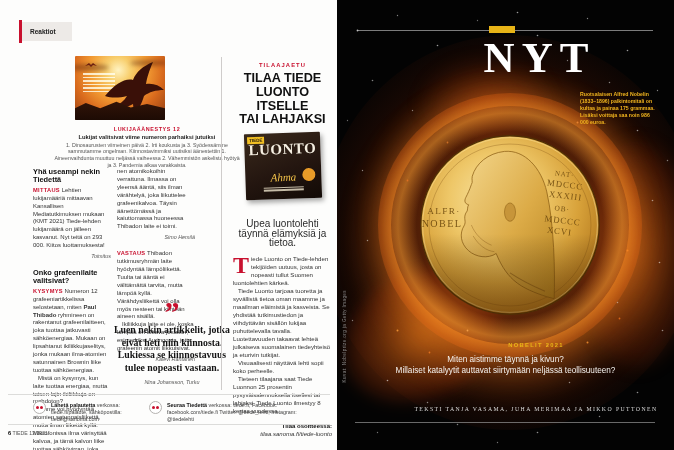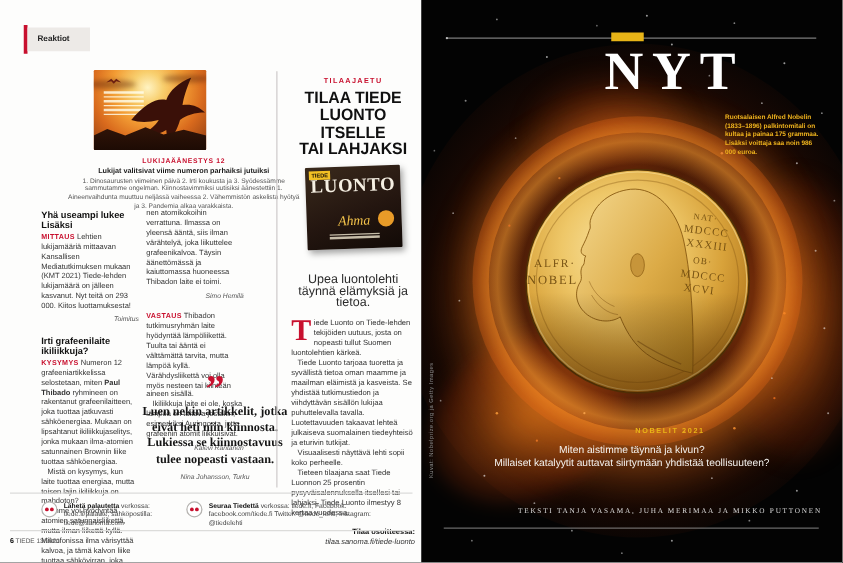--- a/index.html
+++ b/index.html
@@ -172,25 +172,25 @@
       <div class="ground"></div>
     </div>
 
     <div class="abs hero-cap">
       <div class="cap-label">LUKIJAÄÄNESTYS 12</div>
       <div class="cap-title">Lukijat valitsivat viime numeron parhaiksi jutuiksi</div>
       <div class="cap-body">1. Dinosaurusten viimeinen päivä 2. Irti koukusta ja 3. Syödessämme sammutamme ongelman. Kiinnostavimmiksi uutisiksi äänestettiin 1. Aineenvaihdunta muuttuu neljässä vaiheessa 2. Vähemmistön askelista hyötyä ja 3. Pandemia alkaa varakkaista.</div>
     </div>
 
     <div class="abs col col1">
-      <div class="colhead">Yhä useampi lukee Lisäksi</div>
+      <div class="colhead">Yhä useampi nekin Tiedettä</div>
       <span class="kw">MITTAUS</span>
       <span>Lehtien lukijamääriä mittaavan Kansallisen Mediatutkimuksen mukaan (KMT 2021) Tiede-lehden lukijamäärä on jälleen kasvanut. Nyt teitä on 293 000. Kiitos luottamuksesta!</span>
       <span class="sig">Toimitus</span>
-      <div class="colhead">Irti grafeenilaite ikiliikkuja?</div>
+      <div class="colhead">Onko grafeenilaite valitsivat?</div>
       <span class="kw">KYSYMYS</span>
       <span>Numeron 12 grafeeniartikkelissa selostetaan, miten </span><b>Paul Thibado</b><span> ryhmineen on rakentanut grafeenilaitteen, joka tuottaa jatkuvasti sähköenergiaa. Mukaan on lipsahtanut ikiliikkujaselitys, jonka mukaan ilma-atomien satunnainen Brownin liike tuottaa sähköenergiaa.</span>
       <span class="indent">Mistä on kysymys, kun laite tuottaa energiaa, mutta toisen lajin ikiliikkuja on mahdoton?</span>
       <span class="indent">Emme voi hyödyntää atomien satunnaisliikettä, mutta ilman liikettä kyllä. Mikrofonissa ilma värisyttää kalvoa, ja tämä kalvon liike tuottaa sähkövirran, joka värisyttää kuulokkeita. Vaikka grafeenikalvo on mikrometrikokoa, se on kuitenkin tuhatkertai-</span>
     </div>
 
     <div class="abs col col2">
       <span>nen atomikokoihin verrattuna. Ilmassa on yleensä ääntä, siis ilman värähtelyä, joka liikuttelee grafeenikalvoa. Täysin äänettömässä ja kaiuttomassa huoneessa Thibadon laite ei toimi.</span>
       <span class="sig">Simo Hemilä</span>
       <span class="kw">VASTAUS</span>
@@ -312,21 +312,21 @@
             <text x="157" y="110" font-size="9.5" letter-spacing="1">XCVI</text>
           </g>
         </g>
         <circle cx="100" cy="100" r="97" fill="url(#shade)"></circle>
       </svg>
     </div>
 
     <div class="abs nb-kicker">NOBELIT 2021</div>
     <div class="abs intro">
       <div>Miten aistimme täynnä ja kivun?</div>
-      <div>Millaiset katalyytit auttavat siirtymään yhdistää teollisuuteen?</div>
+      <div>Millaiset katalyytit auttavat siirtymään neljässä teollisuuteen?</div>
     </div>
     <div class="abs byline">TEKSTI TANJA VASAMA, JUHA MERIMAA JA MIKKO PUTTONEN</div>
     <div class="abs bottom-rule"></div>
     <div class="abs pginfo-r"><span>13/2021 TIEDE </span><b>7</b></div>
     <div class="abs credit">Kuvat: Nobelprize.org ja Getty Images</div>
   </div>
 
 </div>
 
 </body></html>

